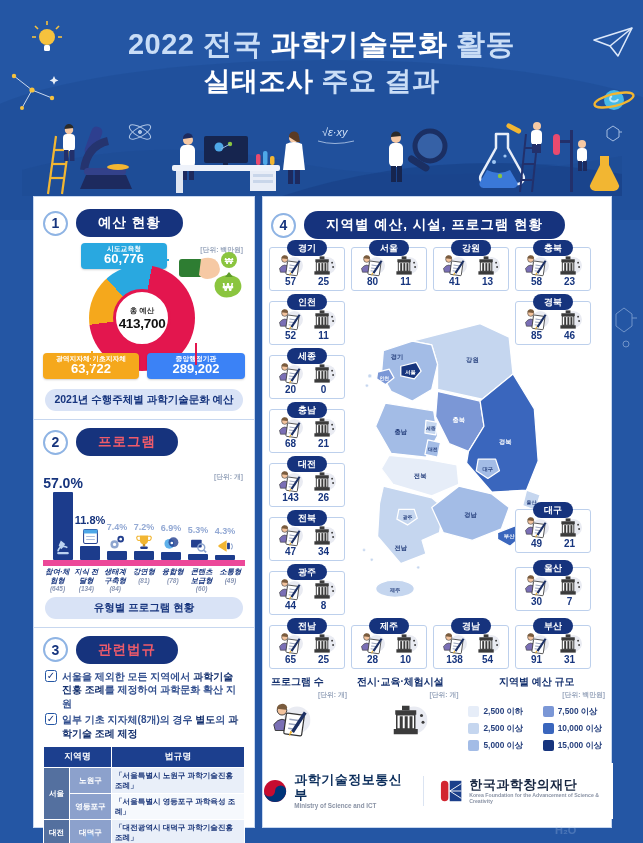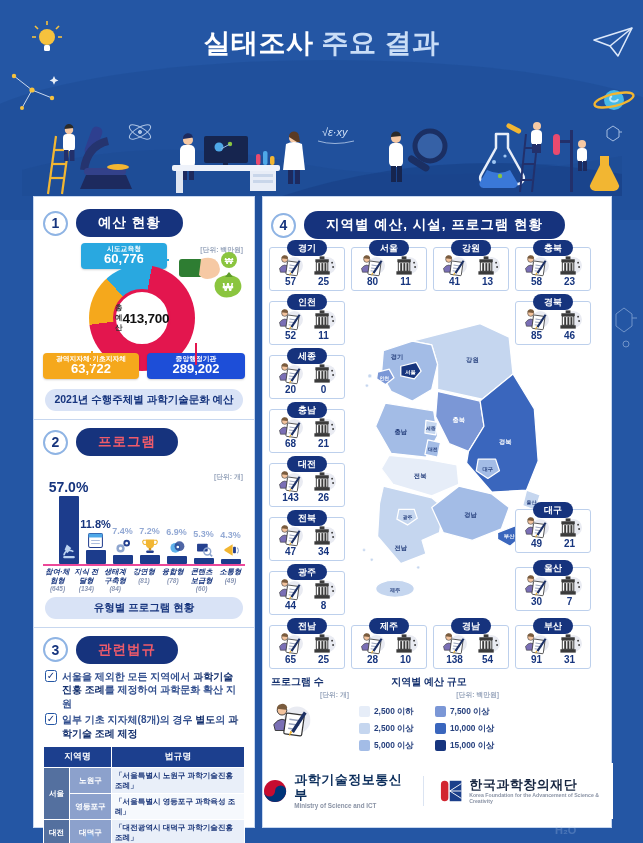--- a/index.html
+++ b/index.html
@@ -31,36 +31,36 @@
 
   .unit{font-size:6.8px;color:#9aa7bd;font-weight:600;}
   .cap-pill{background:#d9e3f6;color:#17357e;font-weight:800;font-size:10.5px;text-align:center;
     border-radius:12px;padding:4px 6px;margin:4px 2px;}
 
   
   .donut-wrap{position:relative;height:142px;margin-top:2px;}
   .donut-unit{position:absolute;right:2px;top:2px;}
   .donut{position:absolute;left:46px;top:22px;width:106px;height:106px;border-radius:50%;}
   .donut-hole{position:absolute;left:50%;top:50%;transform:translate(-50%,-50%);width:58px;height:58px;background:#fff;
-    border:3px solid #e3164e;border-radius:50%;display:flex;flex-direction:row;align-items:center;justify-content:center;}
+    border:3px solid #e3164e;border-radius:50%;display:flex;flex-direction:column;align-items:center;justify-content:center;}
   .donut-hole .tl{font-size:7.5px;color:#333;font-weight:700;}
   .donut-hole .tv{font-size:13.5px;color:#111;font-weight:800;letter-spacing:-.3px;}
   .dlabel{position:absolute;border-radius:4px;color:#fff;text-align:center;padding:2px 4px;box-shadow:0 1px 2px rgba(0,0,0,.18);}
   .dlabel .nm{font-size:6.8px;font-weight:600;line-height:1.1;}
   .dlabel .vl{font-size:13px;font-weight:800;line-height:1.15;}
   .dl-blue{left:16px;top:0;width:86px;margin-left:22px;}
   .dl-yellow{left:0px;top:110px;width:96px;}
   .dl-red{left:104px;top:110px;width:98px;}
   .dline{position:absolute;}
   .hand-illus{position:absolute;right:0;top:4px;}
 
   
   .chart-wrap{position:relative;margin-top:4px;}
   .chart-unit{position:absolute;right:2px;top:10px;}
-  .bars{display:flex;align-items:flex-end;justify-content:flex-end;height:104px;border-bottom:2px solid #ec4899;padding:0 1px;}
+  .bars{display:flex;align-items:flex-end;justify-content:center;height:104px;border-bottom:6px solid #ec4899;padding:0 1px;}
   .bcol{width:27px;display:flex;flex-direction:column;align-items:center;justify-content:flex-end;gap:1px;}
   .bpct{font-weight:800;color:#93a9d4;font-size:9px;white-space:nowrap;}
   .bpct.p0{font-size:14px;color:#17357e;}
   .bpct.p1{font-size:11px;color:#17357e;}
   .bbar{width:20px;background:#1c3c8c;border-radius:1px;position:relative;}
   .bbar .scope{position:absolute;left:50%;bottom:3px;transform:translateX(-50%);}
   .bic{margin-bottom:-1px;}
   .blabs{display:flex;justify-content:space-between;padding:2px 1px 0 1px;}
   .blab{width:27px;text-align:center;font-size:7.3px;font-weight:800;color:#17357e;line-height:1.18;font-style:italic;}
   .bcnt{display:block;font-size:6.5px;color:#8a97b5;font-weight:600;}
@@ -151,20 +151,21 @@
           <path d="M18,20 L40,2"></path>
       </g>
     </svg>
     <svg class="deco" style="left:592px;top:84px" width="46" height="32" viewBox="0 0 46 32">
       <circle cx="22" cy="16" r="10" fill="#46b9e8"></circle>
       <path d="M20,12 a4,3 0 1 0 6,3" fill="none" stroke="#bfe8fa" stroke-width="2"></path>
       <ellipse cx="22" cy="16" rx="20" ry="6" fill="none" stroke="#f2b632" stroke-width="2.4" transform="rotate(-14 22 16)"></ellipse>
     </svg>
 
     <div class="ttl">
+      <div class="l1"><span>2022 전국 </span><span class="b">과학기술문화</span><span> 활동</span></div>
       <div class="l2"><span class="b">실태조사</span><span> 주요 결과</span></div>
     </div>
 
     <svg class="illus" viewBox="0 0 600 78">
       <path d="M0,52 Q130,16 270,44 T600,38 L600,78 L0,78 Z" fill="#1e4c96" opacity=".7"></path>
       <path d="M260,78 Q420,26 600,56 L600,78 Z" fill="#183f85" opacity=".6"></path>
 
       <g transform="translate(118,14)" stroke="#cfe0f7" fill="none" opacity=".8">
         <ellipse rx="12" ry="4.5" transform="rotate(30)"></ellipse>
           <ellipse rx="12" ry="4.5" transform="rotate(-30)"></ellipse>
@@ -296,21 +297,21 @@
           <div class="tl">총 예산</div>
           <div class="tv">413,700</div>
         </div>
       </div>
 
       <div class="dlabel dl-yellow" style="background: rgb(245, 168, 28);">
         <div class="nm">광역지자체·기초지자체</div>
         <div class="vl">63,722</div>
       </div>
 
-      <div class="dlabel dl-red" style="background: #1d4ed8;">
+      <div class="dlabel dl-red" style="background: #3b82f6;">
         <div class="nm">중앙행정기관</div>
         <div class="vl">289,202</div>
       </div>
 
       <div class="dline" style="left:100px;top:16px;width:26px;height:1.5px;background:#29a8e0"></div>
       <div class="dline" style="left:48px;top:108px;width:1.5px;height:14px;background:#f5a81c"></div>
       <div class="dline" style="left:152px;top:100px;width:1.5px;height:22px;background:#e3164e"></div>
     </div>
 
     <div class="cap-pill">2021년 수행주체별 과학기술문화 예산</div>
@@ -835,20 +836,27 @@
     </div>
 
     <div class="legend">
       <div class="lg-block" style="width:78px">
         <div class="lg-title">프로그램 수</div>
         <div class="unit lg-unit">[단위: 개]</div>
         <svg width="40" height="36" viewBox="0 0 26 24">
             <use href="#icon-program"></use>
           </svg>
       </div>
+      <div class="lg-block" style="width:104px">
+        <div class="lg-title">전시·교육·체험시설</div>
+        <div class="unit lg-unit">[단위: 개]</div>
+        <svg width="40" height="36" viewBox="0 0 26 24" style="margin:0 auto">
+            <use href="#icon-facility"></use>
+          </svg>
+      </div>
       <div class="lg-block" style="width:140px">
         <div style="display:flex;justify-content:center;align-items:flex-end">
           <div class="lg-title">지역별 예산 규모</div>
         </div>
         <div class="unit lg-unit">[단위: 백만원]</div>
         <div class="lg-swatches">
           <div class="lg-row">
               <span class="lg-sw" style="background: rgb(230, 237, 248);"></span>
               <span class="lg-lab">2,500 이하</span>
             </div>

